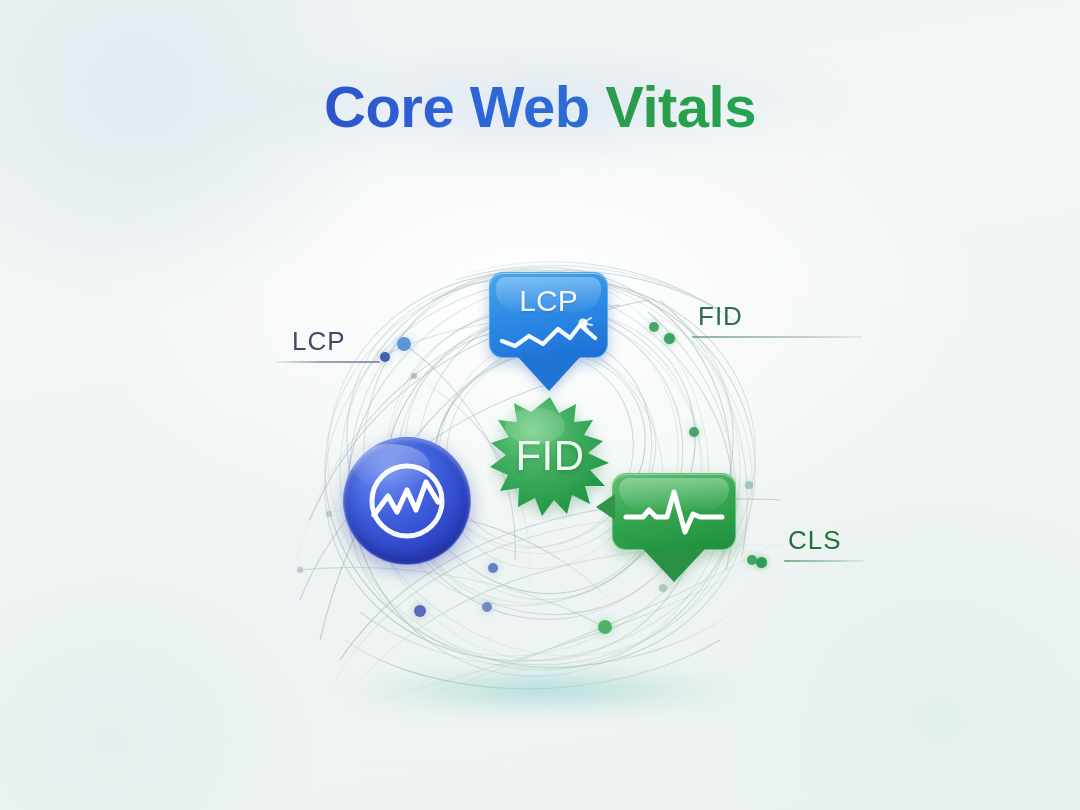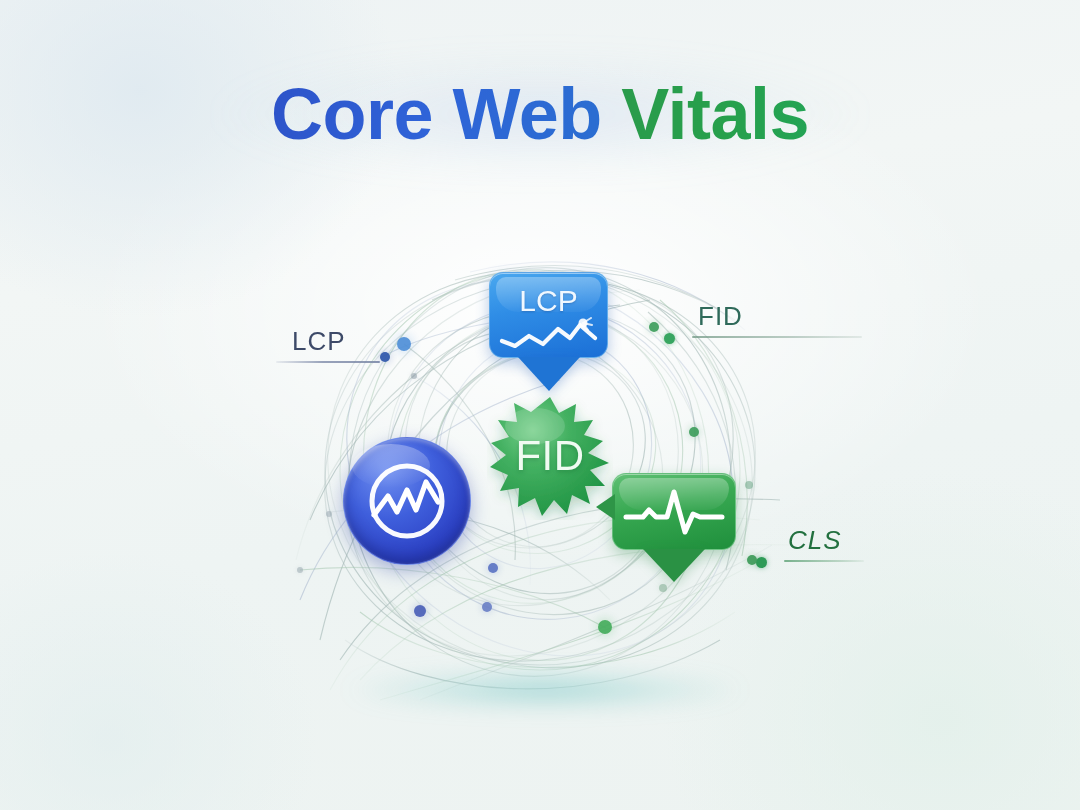--- a/index.html
+++ b/index.html
@@ -43,21 +43,21 @@
     background: radial-gradient(ellipse at center, rgba(226,238,238,0.7) 0%, rgba(240,246,246,0) 70%);
   }
 
   
   #title {
     position: absolute;
     left: 0;
     top: 78px;
     width: 1080px;
     text-align: center;
-    font-size: 72px;
+    font-size: 58px;
     font-weight: bold;
     letter-spacing: -0.5px;
     white-space: nowrap;
     line-height: 1;
   }
   #title .glow {
     position: absolute;
     left: 50%;
     top: 50%;
     transform: translate(-50%, -50%);
@@ -409,21 +409,21 @@
     <div class="lbl-rule"></div>
   </div>
 
   <div class="side-label" id="label-fid">
     <div class="lbl-text" style="color: rgb(47, 106, 90);">FID</div>
     <div class="lbl-rule"></div>
     <div class="lbl-dot" style="background: rgb(56, 166, 97);"></div>
   </div>
 
   <div class="side-label" id="label-cls">
-    <div class="lbl-text" style="color: rgb(34, 112, 63); font-style: italic;">CLS</div>
+    <div class="lbl-text" style="color: rgb(34, 112, 63);">CLS</div>
     <div class="lbl-rule"></div>
     <div class="lbl-dot" style="background: rgb(46, 155, 87);"></div>
   </div>
 
   <div class="badge" id="badge-lcp">
     <div class="badge-body">
       <div class="badge-label">LCP</div>
       <svg class="spark" viewBox="0 0 101 34">
         <path d="M4 24 L17 29 L31 19 L45 27 L60 12 L72 21 L82 8 L97 21" fill="none" stroke="#ffffff" stroke-width="4.2" stroke-linecap="round" stroke-linejoin="round" opacity="0.96"></path>
         <circle cx="85" cy="6" r="4.5" fill="#ffffff" opacity="0.9"></circle>

